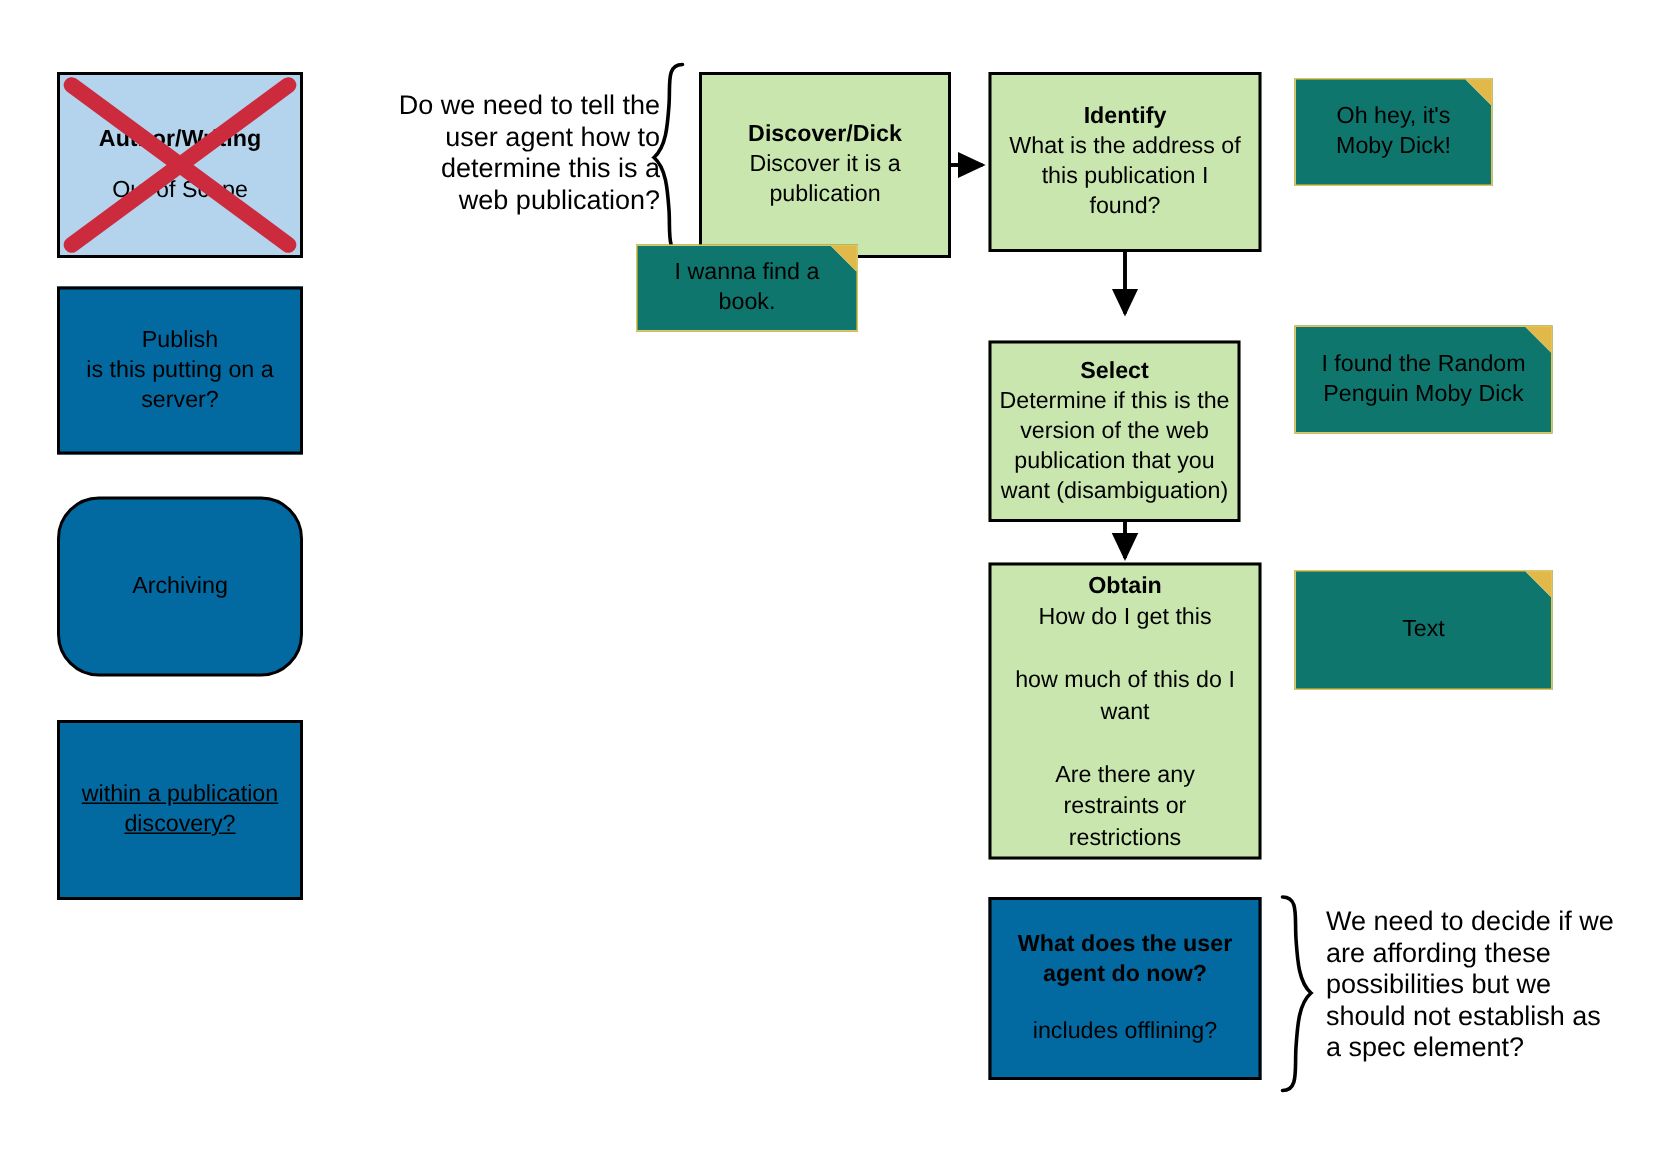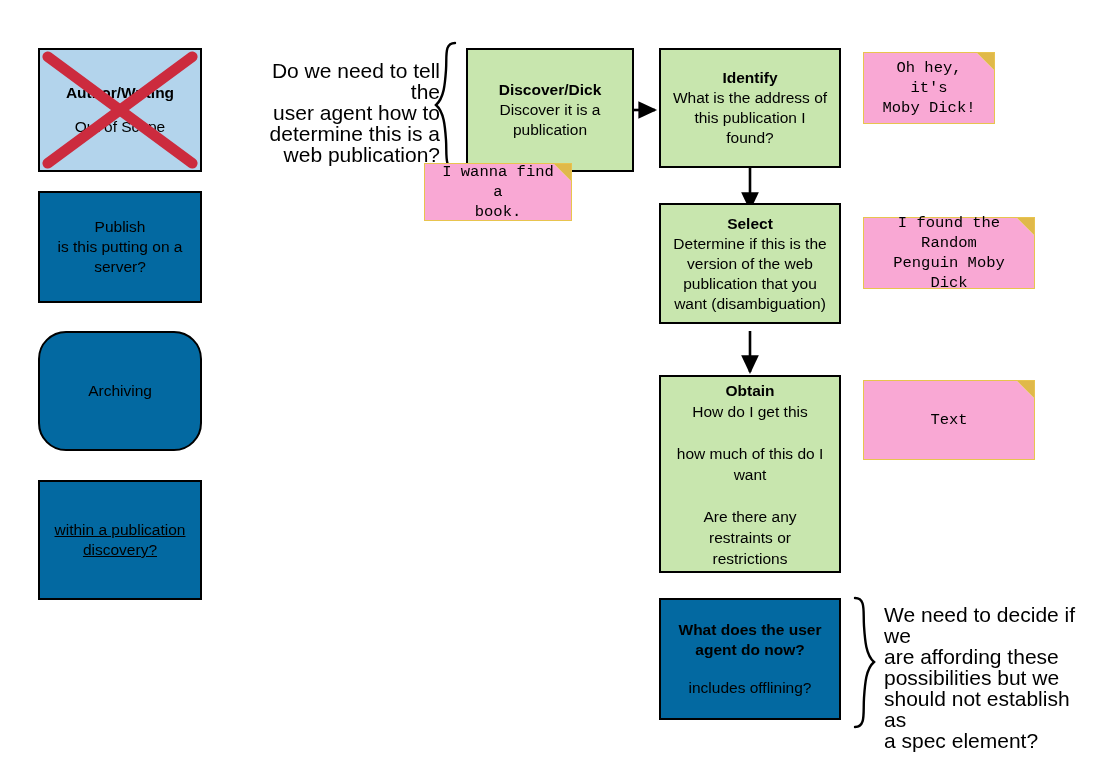--- a/index.html
+++ b/index.html
@@ -53,31 +53,30 @@
     left: 0; top: 0;
     width: 100%;
     height: 100%;
     pointer-events: none;
   }
 
   
   .note {
     position: absolute;
     box-sizing: border-box;
-    background: #f9a8d4;
+    background: #0f766e;
     display: flex;
     align-items: center;
     justify-content: center;
     text-align: center;
     font-size: 15.5px;
     line-height: 20px;
     padding: 6px 12px;
     white-space: pre-line;
     border: 1px solid #e8c44e;
-    font-family: Liberation Mono, monospace;
   }
   .note .fold {
     position: absolute;
     top: 0;
     right: 0;
     width: 0;
     height: 0;
     border-left: 17px solid transparent;
     border-top: 17px solid #e0b94a;
   }
@@ -88,21 +87,21 @@
     width: 0;
     height: 0;
     border-right: 17px solid #ffffff;
     border-bottom: 17px solid transparent;
   }
   .note-text { position: relative; z-index: 2; }
 
   
   .free-text {
     position: absolute;
-    font-size: 21px;
+    font-size: 18px;
     line-height: 21px;
     white-space: pre-line;
   }
   .ta-right { text-align: right; }
   .ta-left  { text-align: left; }
 
   
   .svg-layer {
     position: absolute;
     left: 0; top: 0;
@@ -177,21 +176,21 @@
 publication</div>
   </div>
 
   <div class="node node-green" style="left:659px; top:48px; width:182px; height:120px;">
     <div class="title">Identify</div>
     <div class="body">What is the address of
 this publication I
 found?</div>
   </div>
 
-  <div class="node node-green" style="left:659px; top:203px; width:182px; height:121px;">
+  <div class="node node-green" style="left:659px; top:227px; width:168px; height:121px;">
     <div class="title">Select</div>
     <div class="body">Determine if this is the
 version of the web
 publication that you
 want (disambiguation)</div>
   </div>
 
   <div class="node node-green" style="left:659px; top:375px; width:182px; height:198px; line-height:21px;">
     <div class="title">Obtain</div>
     <div class="body">How do I get this

